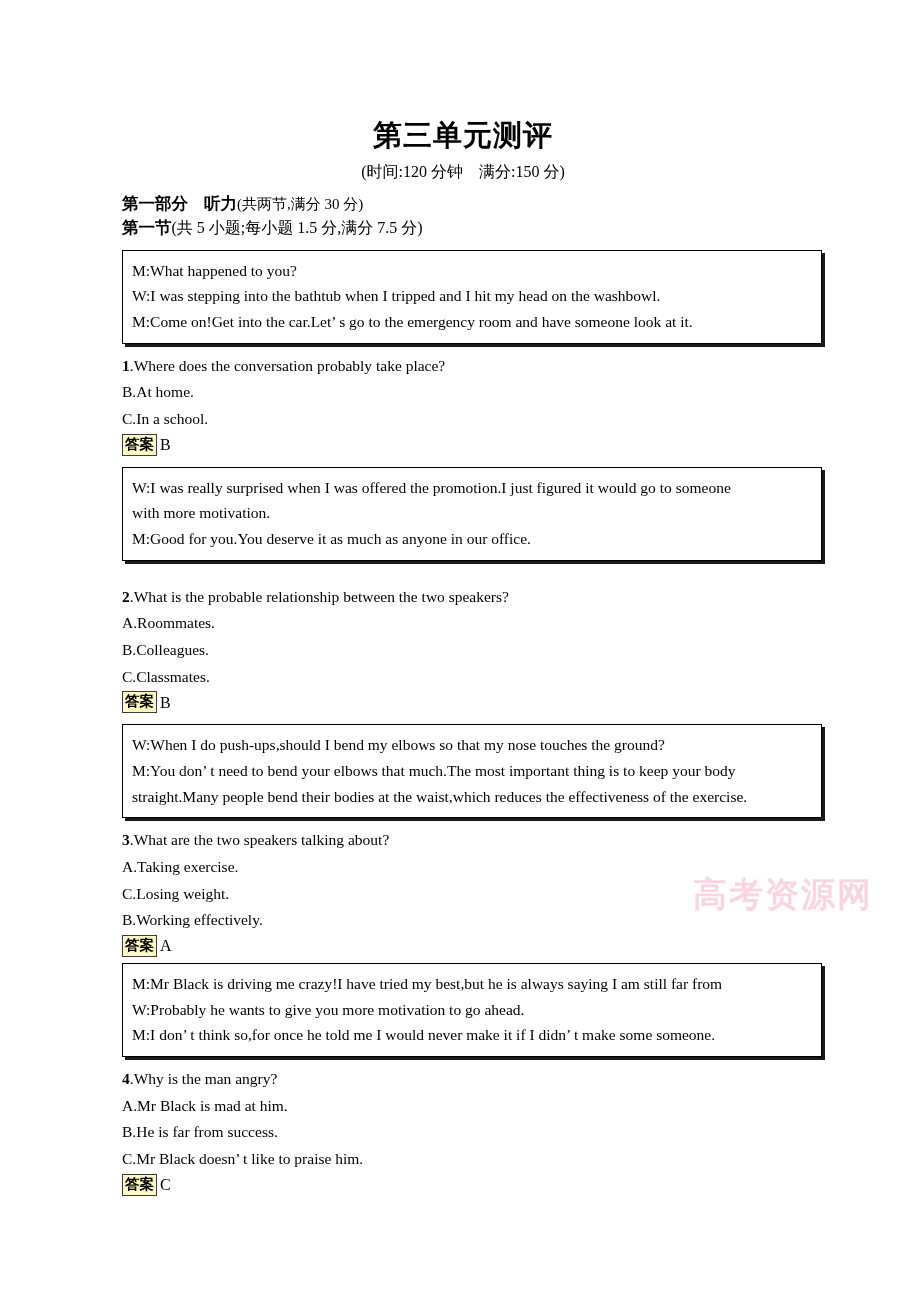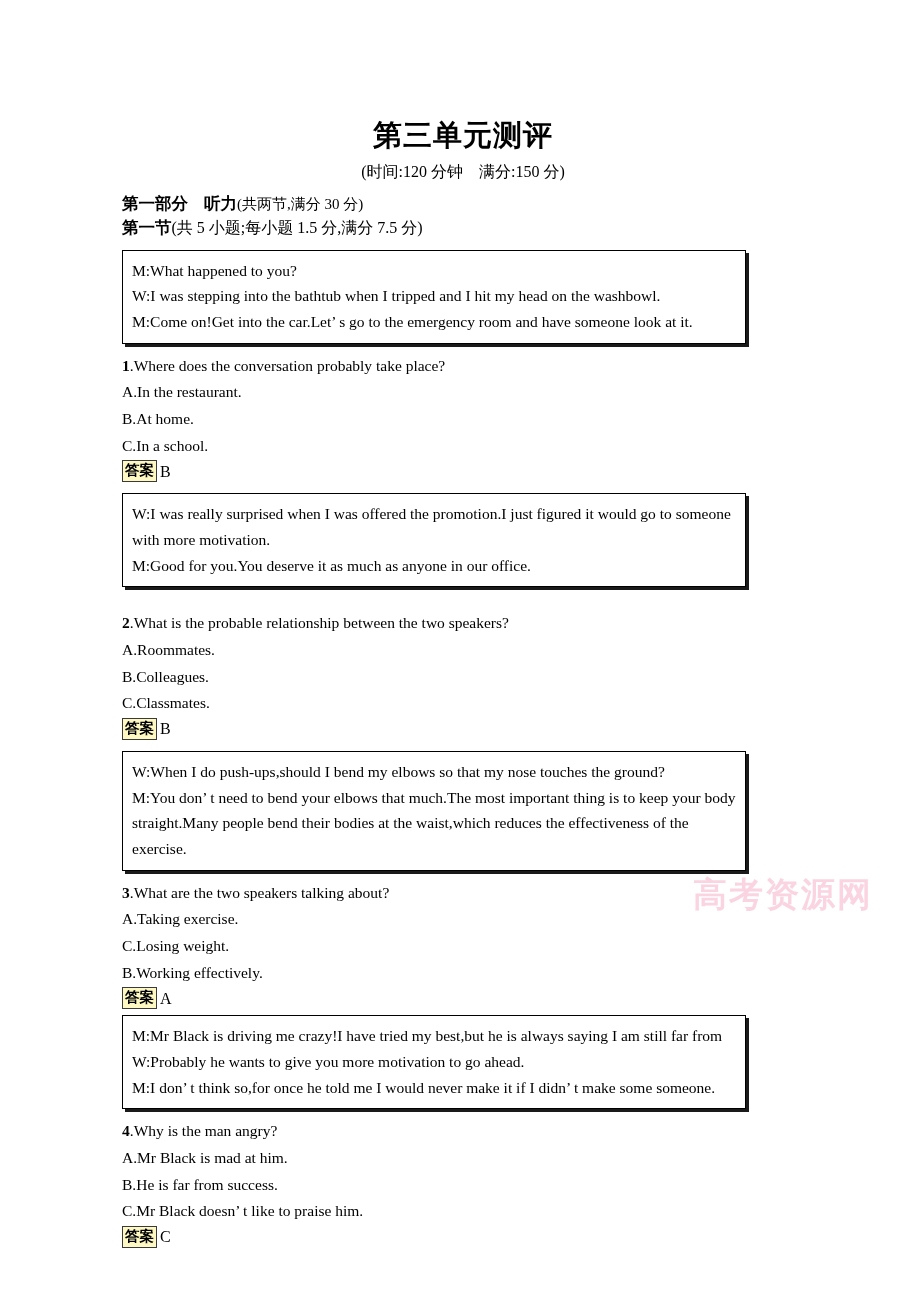--- a/index.html
+++ b/index.html
@@ -88,21 +88,21 @@
   }
 
   
   .script-box {
     border: 1.5px solid #000000;
     box-shadow: 3px 3px 0 0 #1a1a1a;
     background: #ffffff;
     padding: 7px 9px 8px 9px;
     margin-top: 11px;
     margin-bottom: 3px;
-    width: 624px;
+    width: 700px;
     box-sizing: border-box;
   }
   .script-line {
     font-size: 15.5px;
     line-height: 1.66;
     margin: 0;
   }
 
   
   .question-block {
@@ -181,21 +181,20 @@
     <div class="section-sub"><span class="zh">第一节</span><span class="paren">(共 5 小题;每小题 1.5 分,满分 7.5 分)</span></div>
 
 
     <div class="script-box">
       <p class="script-line">M:What happened to you?</p>
       <p class="script-line">W:I was stepping into the bathtub when I tripped and I hit my head on the washbowl.</p>
       <p class="script-line">M:Come on!Get into the car.Let’ s go to the emergency room and have someone look at it.</p>
     </div>
     <div class="question-block">
       <p class="q-stem"><span class="qnum">1</span><span>.Where does the conversation probably take place?</span></p>
-      <p class="q-option">A.In the restaurant.</p>
       <p class="q-option">B.At home.</p>
       <p class="q-option">C.In a school.</p>
       <p class="answer-row">
           <span class="answer-badge">答案</span>
           <span class="answer-letter">B</span>
         </p>
     </div>
 
     <div class="script-box">
       <p class="script-line">W:I was really surprised when I was offered the promotion.I just figured it would go to someone</p>

